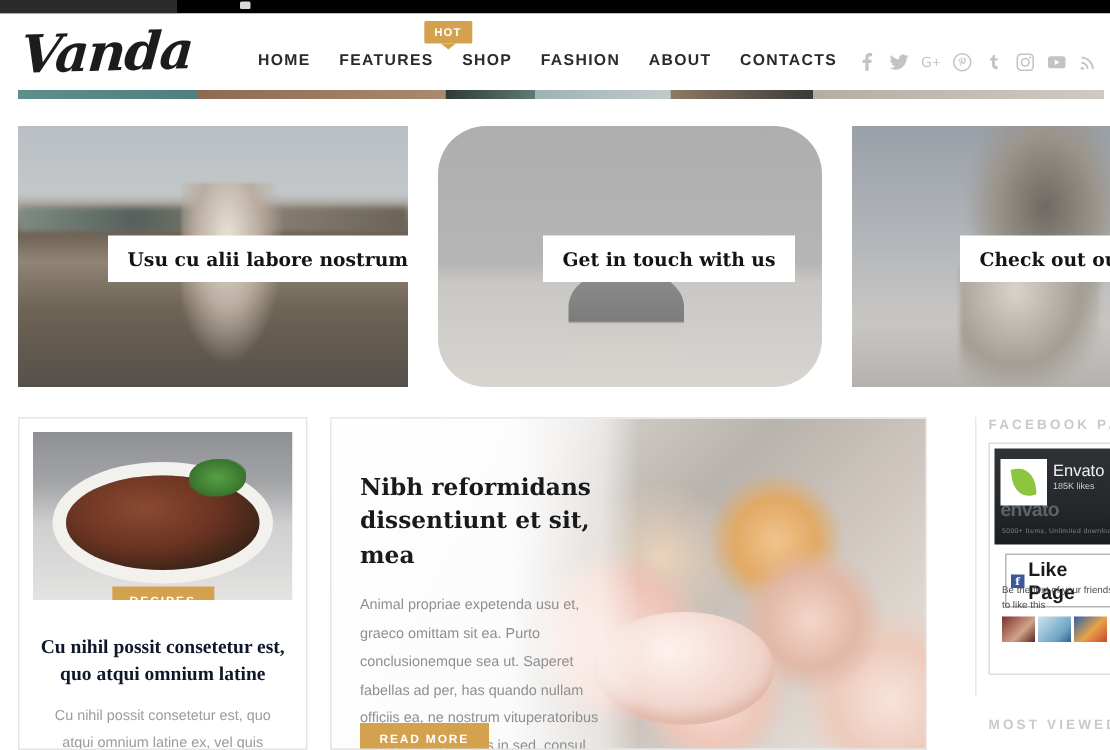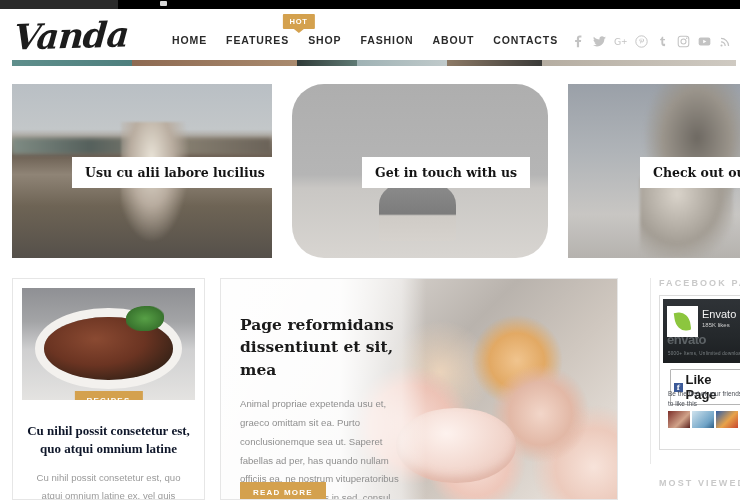--- a/index.html
+++ b/index.html
@@ -361,21 +361,21 @@
   <div class="strip-seg" style="width:165px;background:linear-gradient(to right,#8e6a52,#a98a6e);"></div>
   <div class="strip-seg" style="width:60px;background:linear-gradient(to right,#2f3a38,#5f7a74);"></div>
   <div class="strip-seg" style="width:90px;background:linear-gradient(to right,#9fb2b4,#c0cacb);"></div>
   <div class="strip-seg" style="width:95px;background:linear-gradient(to right,#8d7a66,#3a3a38);"></div>
   <div class="strip-seg" style="width:194px;background:linear-gradient(to right,#b5ada1,#cfcac2);"></div>
 </div>
 
 <div class="banners">
   <div class="banner b1">
     <div class="ph ph-bike"></div>
-    <div class="banner-caption">Usu cu alii labore lucilius</div>
+    <div class="banner-caption">Usu cu alii labore nostrum</div>
   </div>
   <div class="banner b2">
     <div class="ph ph-chair"></div>
     <div class="banner-caption">Get in touch with us</div>
   </div>
   <div class="banner b3">
     <div class="ph ph-phone"></div>
     <div class="banner-caption">Check out our store</div>
   </div>
 </div>
@@ -389,21 +389,21 @@
     </div>
     <h2 class="card-left-title">Cu nihil possit consetetur est, quo atqui omnium latine</h2>
     <p class="card-left-body">Cu nihil possit consetetur est, quo atqui omnium latine ex, vel quis nusquam</p>
   </article>
 
   <article class="card card-center">
     <div class="card-center-inner">
       <div class="ph-macaron"></div>
       <div class="card-center-fade"></div>
       <div class="card-center-text">
-        <h2 class="card-center-title">Page reformidans dissentiunt et sit, mea</h2>
+        <h2 class="card-center-title">Nibh reformidans dissentiunt et sit, mea</h2>
         <p class="card-center-body">Animal propriae expetenda usu et, graeco omittam sit ea. Purto conclusionemque sea ut. Saperet fabellas ad per, has quando nullam officiis ea, ne nostrum vituperatoribus sed. Aliquam dolores in sed, consul iuvaret in quo. Ipsum explicari ne his, ei porro…</p>
       </div>
       <div class="read-more">READ MORE</div>
     </div>
   </article>
 
   <aside class="sidebar">
     <div class="sb-sep"></div>
     <div class="sb-heading sb-fb-heading">FACEBOOK PAGE</div>
 

